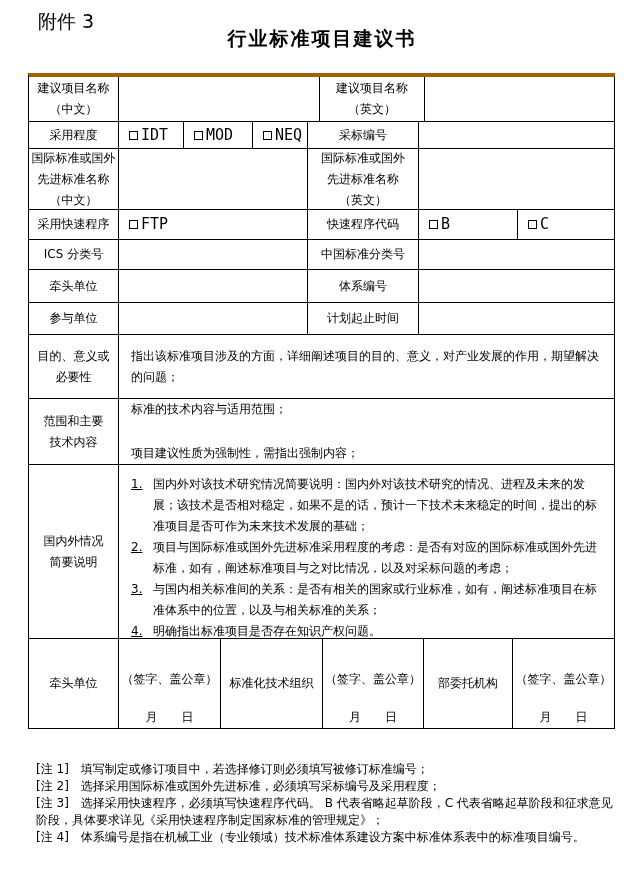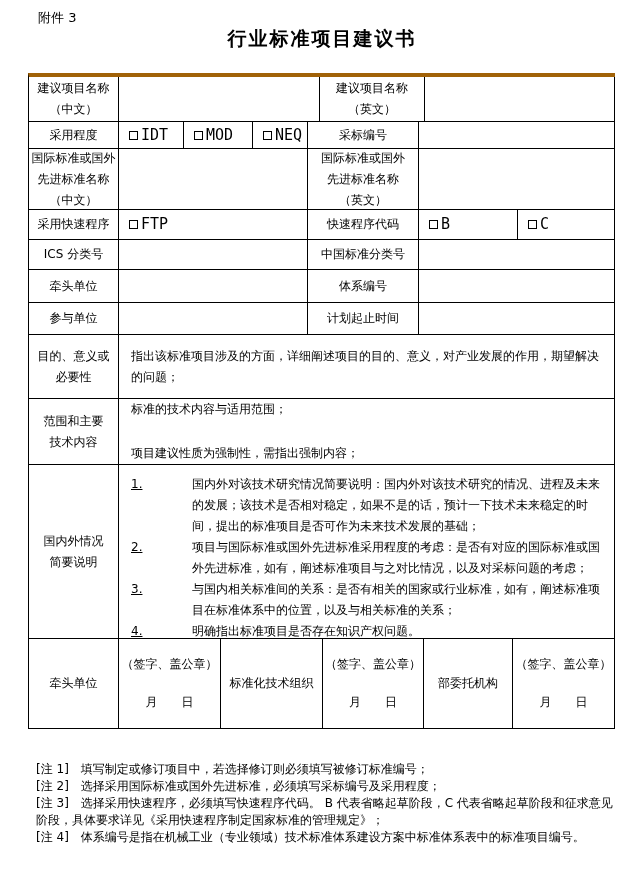--- a/index.html
+++ b/index.html
@@ -1,21 +1,21 @@
 <!DOCTYPE html>
 <html><head>
 <meta charset="utf-8">
 <style>
   * { margin:0; padding:0; box-sizing:border-box; }
   body {
     font-family: "DejaVu Sans", "Liberation Sans", sans-serif;
     background:#ffffff; color:#000000;
   }
   .page { position:relative; width:644px; height:877px; background:#ffffff; overflow:hidden; }
-  .attachment { position:absolute; left:38px; top:9px; font-size:13px; }
+  .attachment { position:absolute; left:38px; top:9px; font-size:19px; }
   .title { position:absolute; left:0; top:26px; width:644px; text-align:center;
            font-size:19px; font-weight:bold; letter-spacing:2px; }
   .tbl { position:absolute; left:28px; top:73px; width:587px;
          border-top:4px solid #a16207; border-left:1px solid #000; }
   .row { display:flex; }
   .c { border-right:1px solid #000; border-bottom:1px solid #000;
        font-size:12px; display:flex; align-items:center; justify-content:center;
        text-align:center; white-space:pre-line; line-height:1.75; overflow:hidden; }
   .copt { justify-content:flex-start; padding-left:10px; text-align:left; }
   .cv { justify-content:flex-start; }
@@ -36,22 +36,22 @@
   
   .h1{height:45px}.h2{height:28px}.h3{height:27px}.h4{height:61px}
   .h5{height:30px}.h6{height:30px}.h7{height:33px}.h8{height:32px}
   .h9{height:64px}.h10{height:66px}.h11{height:174px}.h12{height:90px}
   
   .r10col { flex-direction:column; align-items:flex-start; justify-content:center; gap:23px; }
   .r11col { flex-direction:column; align-items:stretch; justify-content:flex-start;
             padding-top:9px; line-height:21px; }
   .item { display:flex; }
   .inum { width:22px; flex:none; text-decoration:underline; }
-  .itext { flex:1;margin-left:39px; }
-  .sig { flex-direction:column; justify-content:center; gap:17px; }
+  .itext { flex:1; }
+  .sig { flex-direction:column; justify-content:flex-end; gap:17px; }
   .notes { position:absolute; left:36px; top:761px; width:578px;
            font-size:12px; line-height:17px; }
   .note { white-space:pre-wrap; }
 </style>
 </head>
 <body>
 
 <div class="page">
 
   <div class="attachment">附件 3</div>

